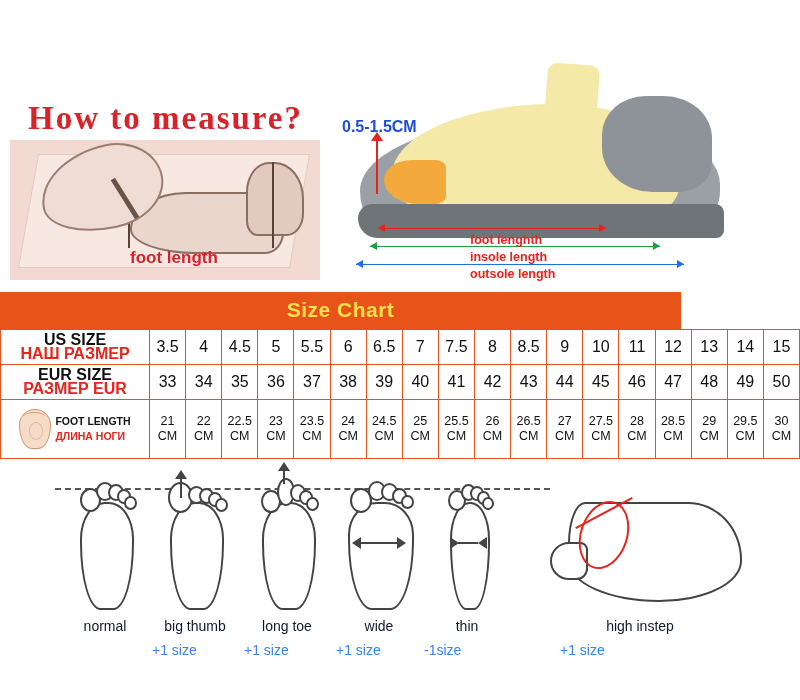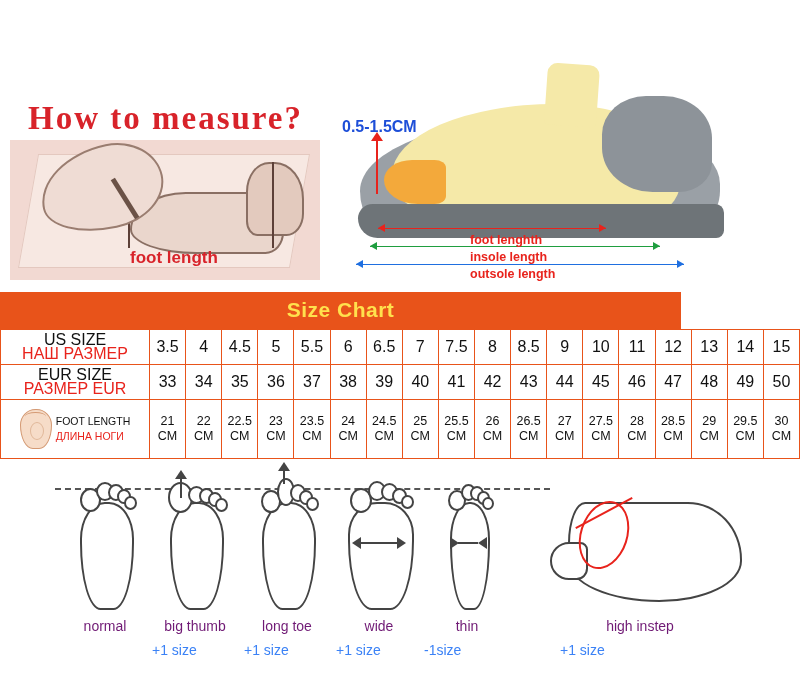--- a/index.html
+++ b/index.html
@@ -253,21 +253,21 @@
     font-size: 16px;
     color: #111;
     padding: 3px 0;
     height: 28px;
   }
   td.rowhead {
     width: 148px;
     background: #ffffff;
     color: #e8231c;
     font-size: 11.5px;
-    font-weight: normal;
+    font-weight: bold;
     line-height: 14px;
     padding: 2px 2px;
   }
   td.rowhead .ru { color: #e8231c; }
   tr.r-foot td {
     font-size: 12.5px;
     line-height: 15px;
     height: 52px;
   }
   tr.r-foot td.rowhead {
@@ -320,21 +320,21 @@
     width: 495px;
     border-top: 2px dashed #555;
   }
   .foot-col {
     position: absolute;
     width: 86px;
     text-align: center;
   }
   .foot-name {
     font-size: 14px;
-    color: #701a75;
+    color: #0f172a;
     position: absolute;
     width: 100%;
     top: 148px;
     text-align: center;
   }
   .foot-sz {
     font-size: 14px;
     color: #3b82f6;
     position: absolute;
     width: 100%;

